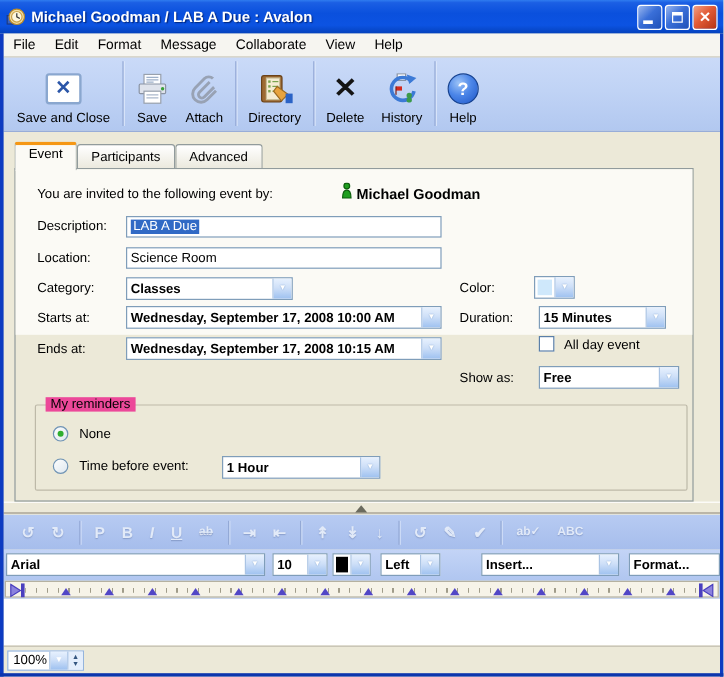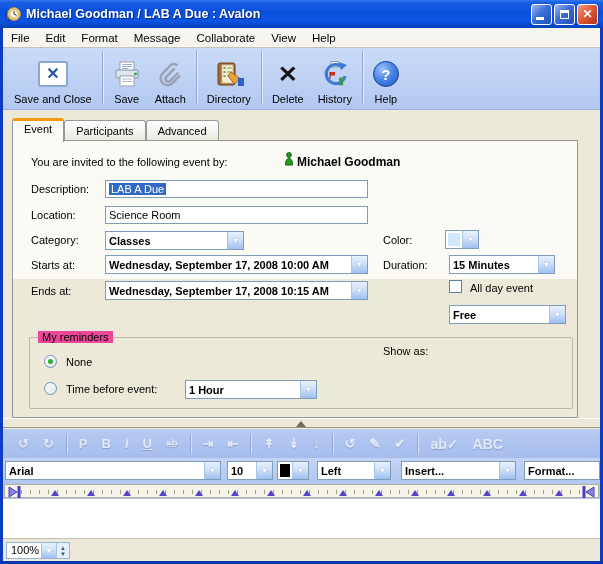--- a/index.html
+++ b/index.html
@@ -83,21 +83,21 @@
     border-left:5px solid transparent; border-right:5px solid transparent; border-bottom:6px solid #6b6b5e; }
 
   
   .fmtbar { position:absolute; left:3px; top:429px; width:597px; height:29px;
     background:linear-gradient(180deg,#b7cbf2,#a6bdec); display:flex; align-items:center; padding-left:8px; }
   .ficon { color:#e2eaf8; font-weight:bold; font-size:13px; margin:0 7px;
     text-shadow:0 1px 1px rgba(80,100,150,.4); line-height:1; }
   .ficon.italic { font-style:italic; }
   .ficon.underline { text-decoration:underline; }
   .ficon.strike { text-decoration:line-through; font-size:10px; }
-  .ficon.small { font-size:14px; }
+  .ficon.small { font-size:10px; }
   .fsep { width:1px; height:20px; background:#93a9d6; box-shadow:1px 0 0 #d4e0f8; margin:0 5px; }
 
   
   .fontbar { position:absolute; left:3px; top:458px; width:597px; height:26px;
     background:linear-gradient(180deg,#c3d4f6,#b0c6f0); }
   .fontbar .combo { top:3px; }
 
   
   .rulerrow { position:absolute; left:3px; top:484px; width:597px; height:15px; background:#b0c6f0; }
   .ruler { position:absolute; left:1px; top:0; width:595px; height:14px; background:#f6f3e8;
@@ -290,21 +290,21 @@
 
       <span class="flabel" style="left:18px;top:144px;">Ends at:</span>
       <div class="combo" style="left:92px;top:140px;width:263px;">
         <span class="ctext">Wednesday, September 17, 2008 10:15 AM</span>
         <span class="cbtn">▼</span>
       </div>
 
       <span class="checkbox" style="left:436px;top:139px;"></span>
       <span class="flabel" style="left:457px;top:141px;">All day event</span>
 
-      <span class="flabel" style="left:370px;top:168px;margin-top:36px;">Show as:</span>
+      <span class="flabel" style="left:370px;top:168px;">Show as:</span>
       <div class="combo" style="left:436px;top:164px;width:117px;">
         <span class="ctext">Free</span>
         <span class="cbtn">▼</span>
       </div>
 
       <div class="groupbox" style="left:16px;top:196px;width:544px;height:72px;">
         <span class="gb-legend">My reminders</span>
         <span class="radio checked" style="left:14px;top:17px;"></span>
         <span class="flabel" style="left:36px;top:18px;">None</span>
         <span class="radio" style="left:14px;top:44px;"></span>
@@ -352,21 +352,21 @@
       <span class="cbtn">▼</span>
     </div>
     <div class="combo" style="left:224px;width:46px;">
       <span class="ctext">10</span>
       <span class="cbtn">▼</span>
     </div>
     <div class="combo" style="left:274px;width:32px;">
       <span class="swatch" style="background: rgb(0, 0, 0);"></span>
       <span class="cbtn">▼</span>
     </div>
-    <div class="combo" style="left:314px;width:74px;">
+    <div class="combo" style="left:314px;width:50px;">
       <span class="ctext">Left</span>
       <span class="cbtn">▼</span>
     </div>
     <div class="combo" style="left:398px;width:115px;">
       <span class="ctext">Insert...</span>
       <span class="cbtn">▼</span>
     </div>
     <div class="combo" style="left:521px;width:76px;">
       <span class="ctext">Format...</span>
     </div>

